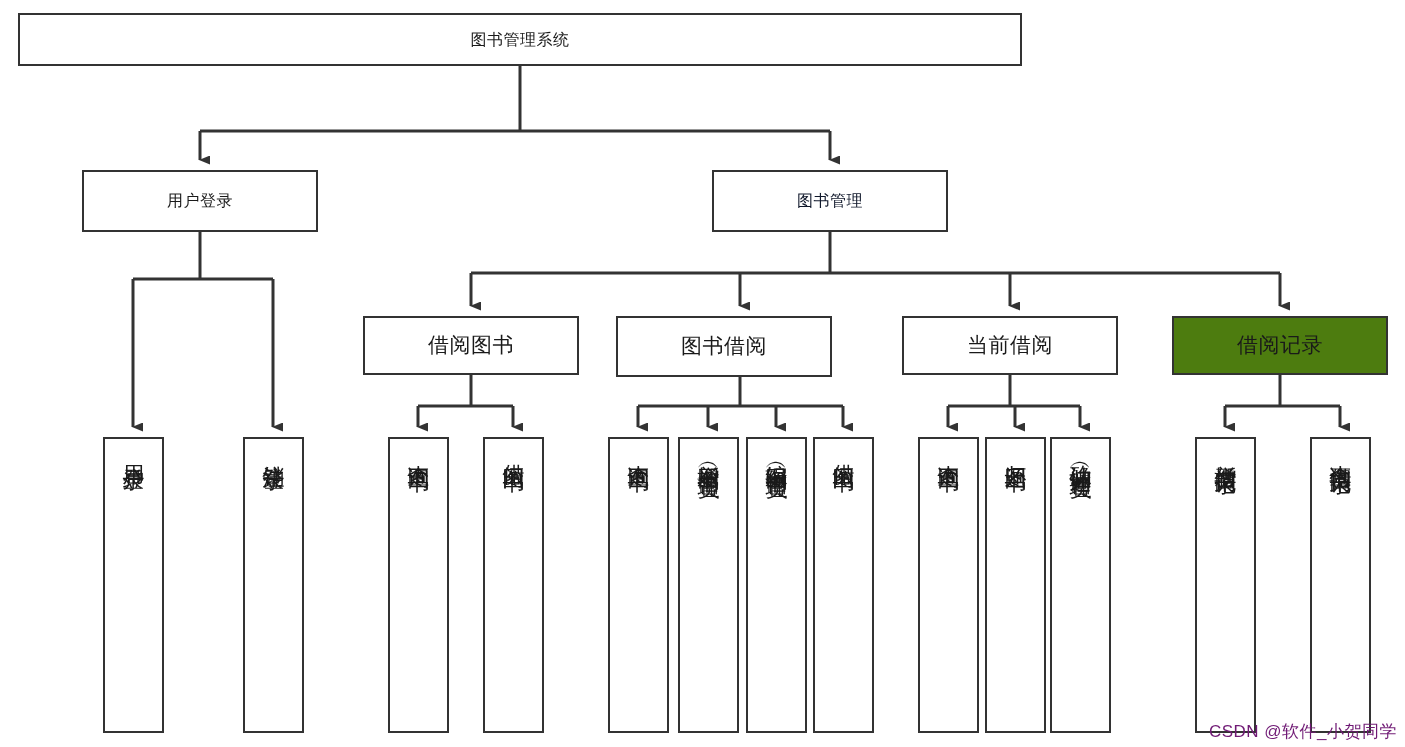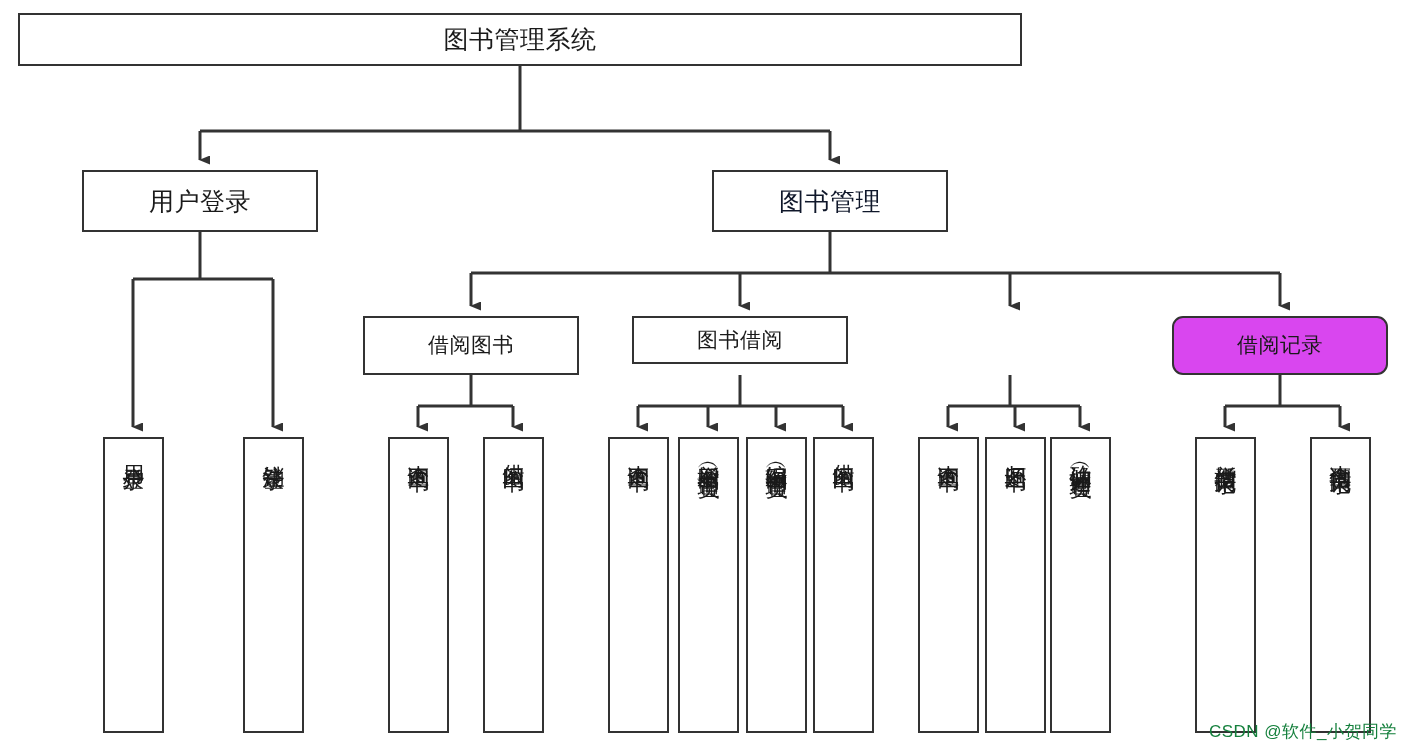--- a/index.html
+++ b/index.html
@@ -52,21 +52,21 @@
     letter-spacing: 2px;
     white-space: normal;
   }
   .node-box.vertical {
     align-items: flex-start;
     justify-content: center;
     padding-top: 8px;
   }
   .node-box.root .node-label,
   .node-box.level2 .node-label {
-    font-size: 25px;
+    font-size: 16px;
   }
   #watermark {
     position: absolute;
     right: 8px;
     bottom: 4px;
     font-size: 17px;
     color: #b6b6b6;
     letter-spacing: 0.5px;
     white-space: nowrap;
     pointer-events: none;
@@ -137,24 +137,27 @@
   <div class="node-box level2" id="node-l2-0" style="left: 82px; top: 170px; width: 236px; height: 62px; border-color: rgb(51, 51, 51); background: rgb(255, 255, 255);">
     <span class="node-label" style="color: rgb(26, 26, 26);">用户登录</span>
   </div>
   <div class="node-box level2" id="node-l2-1" style="left: 712px; top: 170px; width: 236px; height: 62px; border-color: rgb(51, 51, 51); background: rgb(255, 255, 255);">
     <span class="node-label" style="color: #0f172a;">图书管理</span>
   </div>
 
   <div class="node-box level3" id="node-l3-0" style="left: 363px; top: 316px; width: 216px; height: 59px; border-color: rgb(51, 51, 51); background: rgb(255, 255, 255);">
     <span class="node-label" style="color: rgb(26, 26, 26);">借阅图书</span>
   </div>
-  <div class="node-box level3" id="node-l3-1" style="left: 632px; top: 316px; width: 216px; height: 48px; border-color: rgb(51, 51, 51); background: rgb(255, 255, 255);">
+  <div class="node-box level3" id="node-l3-1" style="left: 616px; top: 316px; width: 216px; height: 61px; border-color: rgb(51, 51, 51); background: rgb(255, 255, 255);">
     <span class="node-label" style="color: rgb(26, 26, 26);">图书借阅</span>
   </div>
-  <div class="node-box level3" id="node-l3-3" style="left: 1172px; top: 316px; width: 216px; height: 59px; border-color: rgb(51, 51, 51); background: #d946ef; border-radius: 11px;">
+  <div class="node-box level3" id="node-l3-2" style="left: 902px; top: 316px; width: 216px; height: 59px; border-color: rgb(51, 51, 51); background: rgb(255, 255, 255);">
+    <span class="node-label" style="color: rgb(26, 26, 26);">当前借阅</span>
+  </div>
+  <div class="node-box level3" id="node-l3-3" style="left: 1172px; top: 316px; width: 216px; height: 59px; border-color: rgb(51, 51, 51); background: #4d7c0f;">
     <span class="node-label" style="color: rgb(26, 26, 26);">借阅记录</span>
   </div>
 
   <div class="node-box vertical" id="node-leaf-0" style="left: 103px; top: 437px; width: 61px; height: 296px; border-color: rgb(51, 51, 51); background: rgb(255, 255, 255);">
     <span class="node-label" style="color: rgb(26, 26, 26);">用户登录</span>
   </div>
   <div class="node-box vertical" id="node-leaf-1" style="left: 243px; top: 437px; width: 61px; height: 296px; border-color: rgb(51, 51, 51); background: rgb(255, 255, 255);">
     <span class="node-label" style="color: rgb(26, 26, 26);">注销登录</span>
   </div>
   <div class="node-box vertical" id="node-leaf-2" style="left: 388px; top: 437px; width: 61px; height: 296px; border-color: rgb(51, 51, 51); background: rgb(255, 255, 255);">
@@ -184,14 +187,14 @@
   <div class="node-box vertical" id="node-leaf-10" style="left: 1050px; top: 437px; width: 61px; height: 296px; border-color: rgb(51, 51, 51); background: rgb(255, 255, 255);">
     <span class="node-label" style="color: rgb(26, 26, 26);">确认归还（管理员）</span>
   </div>
   <div class="node-box vertical" id="node-leaf-11" style="left: 1195px; top: 437px; width: 61px; height: 296px; border-color: rgb(51, 51, 51); background: rgb(255, 255, 255);">
     <span class="node-label" style="color: rgb(26, 26, 26);">新增借阅记录</span>
   </div>
   <div class="node-box vertical" id="node-leaf-12" style="left: 1310px; top: 437px; width: 61px; height: 296px; border-color: rgb(51, 51, 51); background: rgb(255, 255, 255);">
     <span class="node-label" style="color: rgb(26, 26, 26);">查询借阅记录</span>
   </div>
 
-  <div id="watermark" style="color: #15803d;">CSDN @软件_小贺同学</div>
+  <div id="watermark" style="color: #701a75;">CSDN @软件_小贺同学</div>
 </div>
 
 </body></html>

